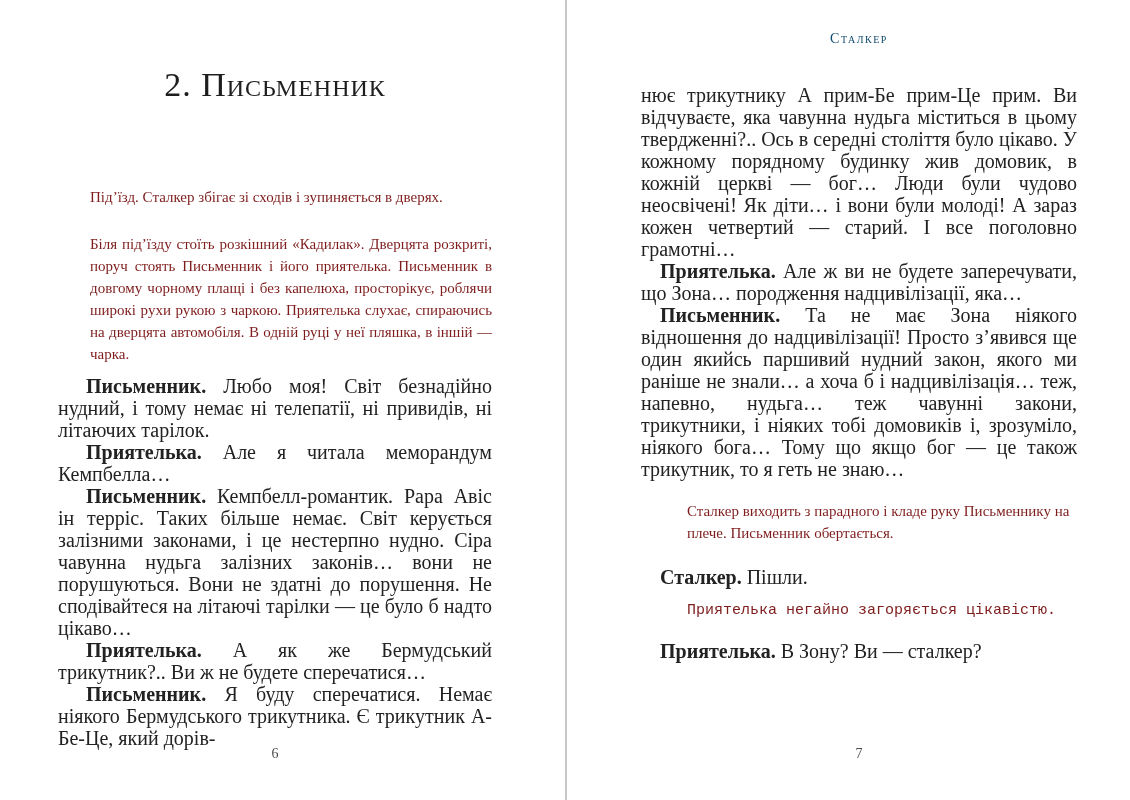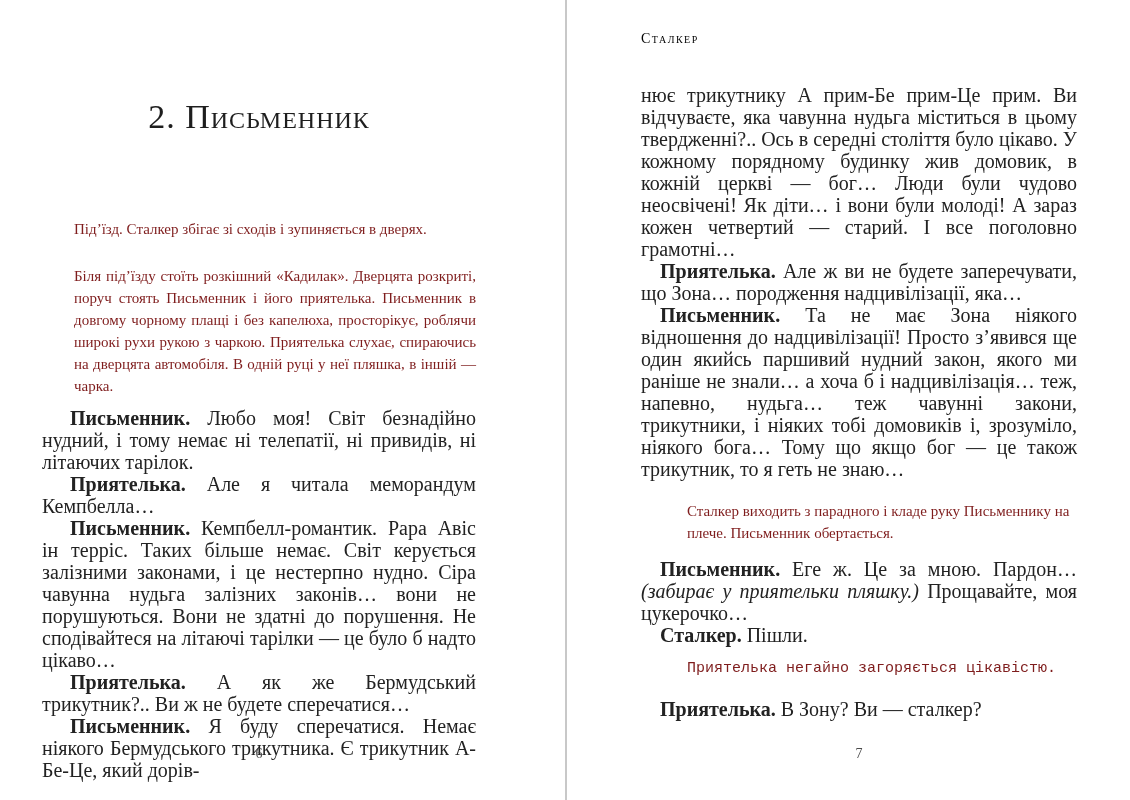--- a/index.html
+++ b/index.html
@@ -3,41 +3,41 @@
 <meta charset="utf-8">
 <style>
   * { margin:0; padding:0; box-sizing:border-box; }
   html, body { background:#ffffff; }
   .spread {
     position:relative; width:1130px; height:800px; background:#ffffff;
     font-family:"Liberation Serif", serif; color:#222222; overflow:hidden;
   }
   .page-divider { position:absolute; left:565px; top:0; width:2px; height:100%; background:#c8c8c8; }
   .page { position:absolute; top:0; height:100%; }
-  .page-left  { left:42px;  width:434px; padding-top:98px; }
+  .page-left  { left:58px;  width:434px; padding-top:66px; }
   .page-right { left:641px; width:436px; padding-top:30px; }
 
   .chapter-title {
     font-size:34px; font-weight:normal; font-variant:small-caps;
     letter-spacing:1px; text-align:center; color:#1e1e1e;
   }
   .running-header {
     font-size:14px; line-height:17px; font-variant:small-caps;
-    letter-spacing:1.5px; text-align:left; color:#000000;
+    letter-spacing:1.5px; text-align:center; color:#0c4a6e;
   }
 
   p.body, p.dialogue { font-size:20px; line-height:22px; text-align:justify; }
   p.dialogue { text-indent:28px; }
   .page-right p.dialogue { text-indent:19px; }
   p.noindent { text-indent:0; margin-top:37px; }
 
   .stage { font-size:15px; line-height:22px; color:#7f1d1d; text-align:left; }
   .sd-entrance { margin:82px 0 0 32px; }
   .sd-cadillac { margin:25px 0 0 32px; text-align:justify; }
-  .sd-exit     { margin:20px 0 14px 46px; }
+  .sd-exit     { margin:20px 0 22px 46px; }
   .sd-interest { margin:12px 0 18px 46px;font-family:Liberation Mono, monospace; }
 
   .dialogue-block { margin-top:10px; }
   .speaker { font-weight:bold; }
   .inline-italic { font-style:italic; }
 
   .page-number {
     position:absolute; top:746px; left:0; width:100%;
     text-align:center; font-size:14px; color:#4a4a4a;
   }
@@ -87,23 +87,20 @@
     <p class="dialogue">
       <span class="speaker">Приятелька.</span><span> Але ж ви не будете заперечувати, що Зона… породження надцивілізації, яка…</span>
     </p>
     <p class="dialogue">
       <span class="speaker">Письменник.</span><span> Та не має Зона ніякого відношення до надцивілізації! Просто з’явився ще один якийсь паршивий нудний закон, якого ми раніше не знали… а хоча б і надцивілізація… теж, напевно, нудьга… теж чавунні закони, трикутники, і ніяких тобі домовиків і, зрозуміло, ніякого бога… Тому що якщо бог — це також трикутник, то я геть не знаю…</span>
     </p>
 
     <p class="stage sd-exit">Сталкер виходить з парадного і кладе руку Письменнику на плече. Письменник обертається.</p>
 
     <p class="dialogue">
-      <span class="speaker">Письменник.</span><span> Еге ж. Це за мною. Пардон… </span><span class="inline-italic">(забирає у приятельки пляшку.)</span><span> Прощавайте, моя цукерочко…</span>
-    </p>
-    <p class="dialogue">
       <span class="speaker">Сталкер.</span><span> Пішли.</span>
     </p>
 
     <p class="stage sd-interest">Приятелька негайно загоряється цікавістю.</p>
 
     <p class="dialogue">
       <span class="speaker">Приятелька.</span><span> В Зону? Ви — сталкер?</span>
     </p>
 
     <div class="page-number">7</div>

